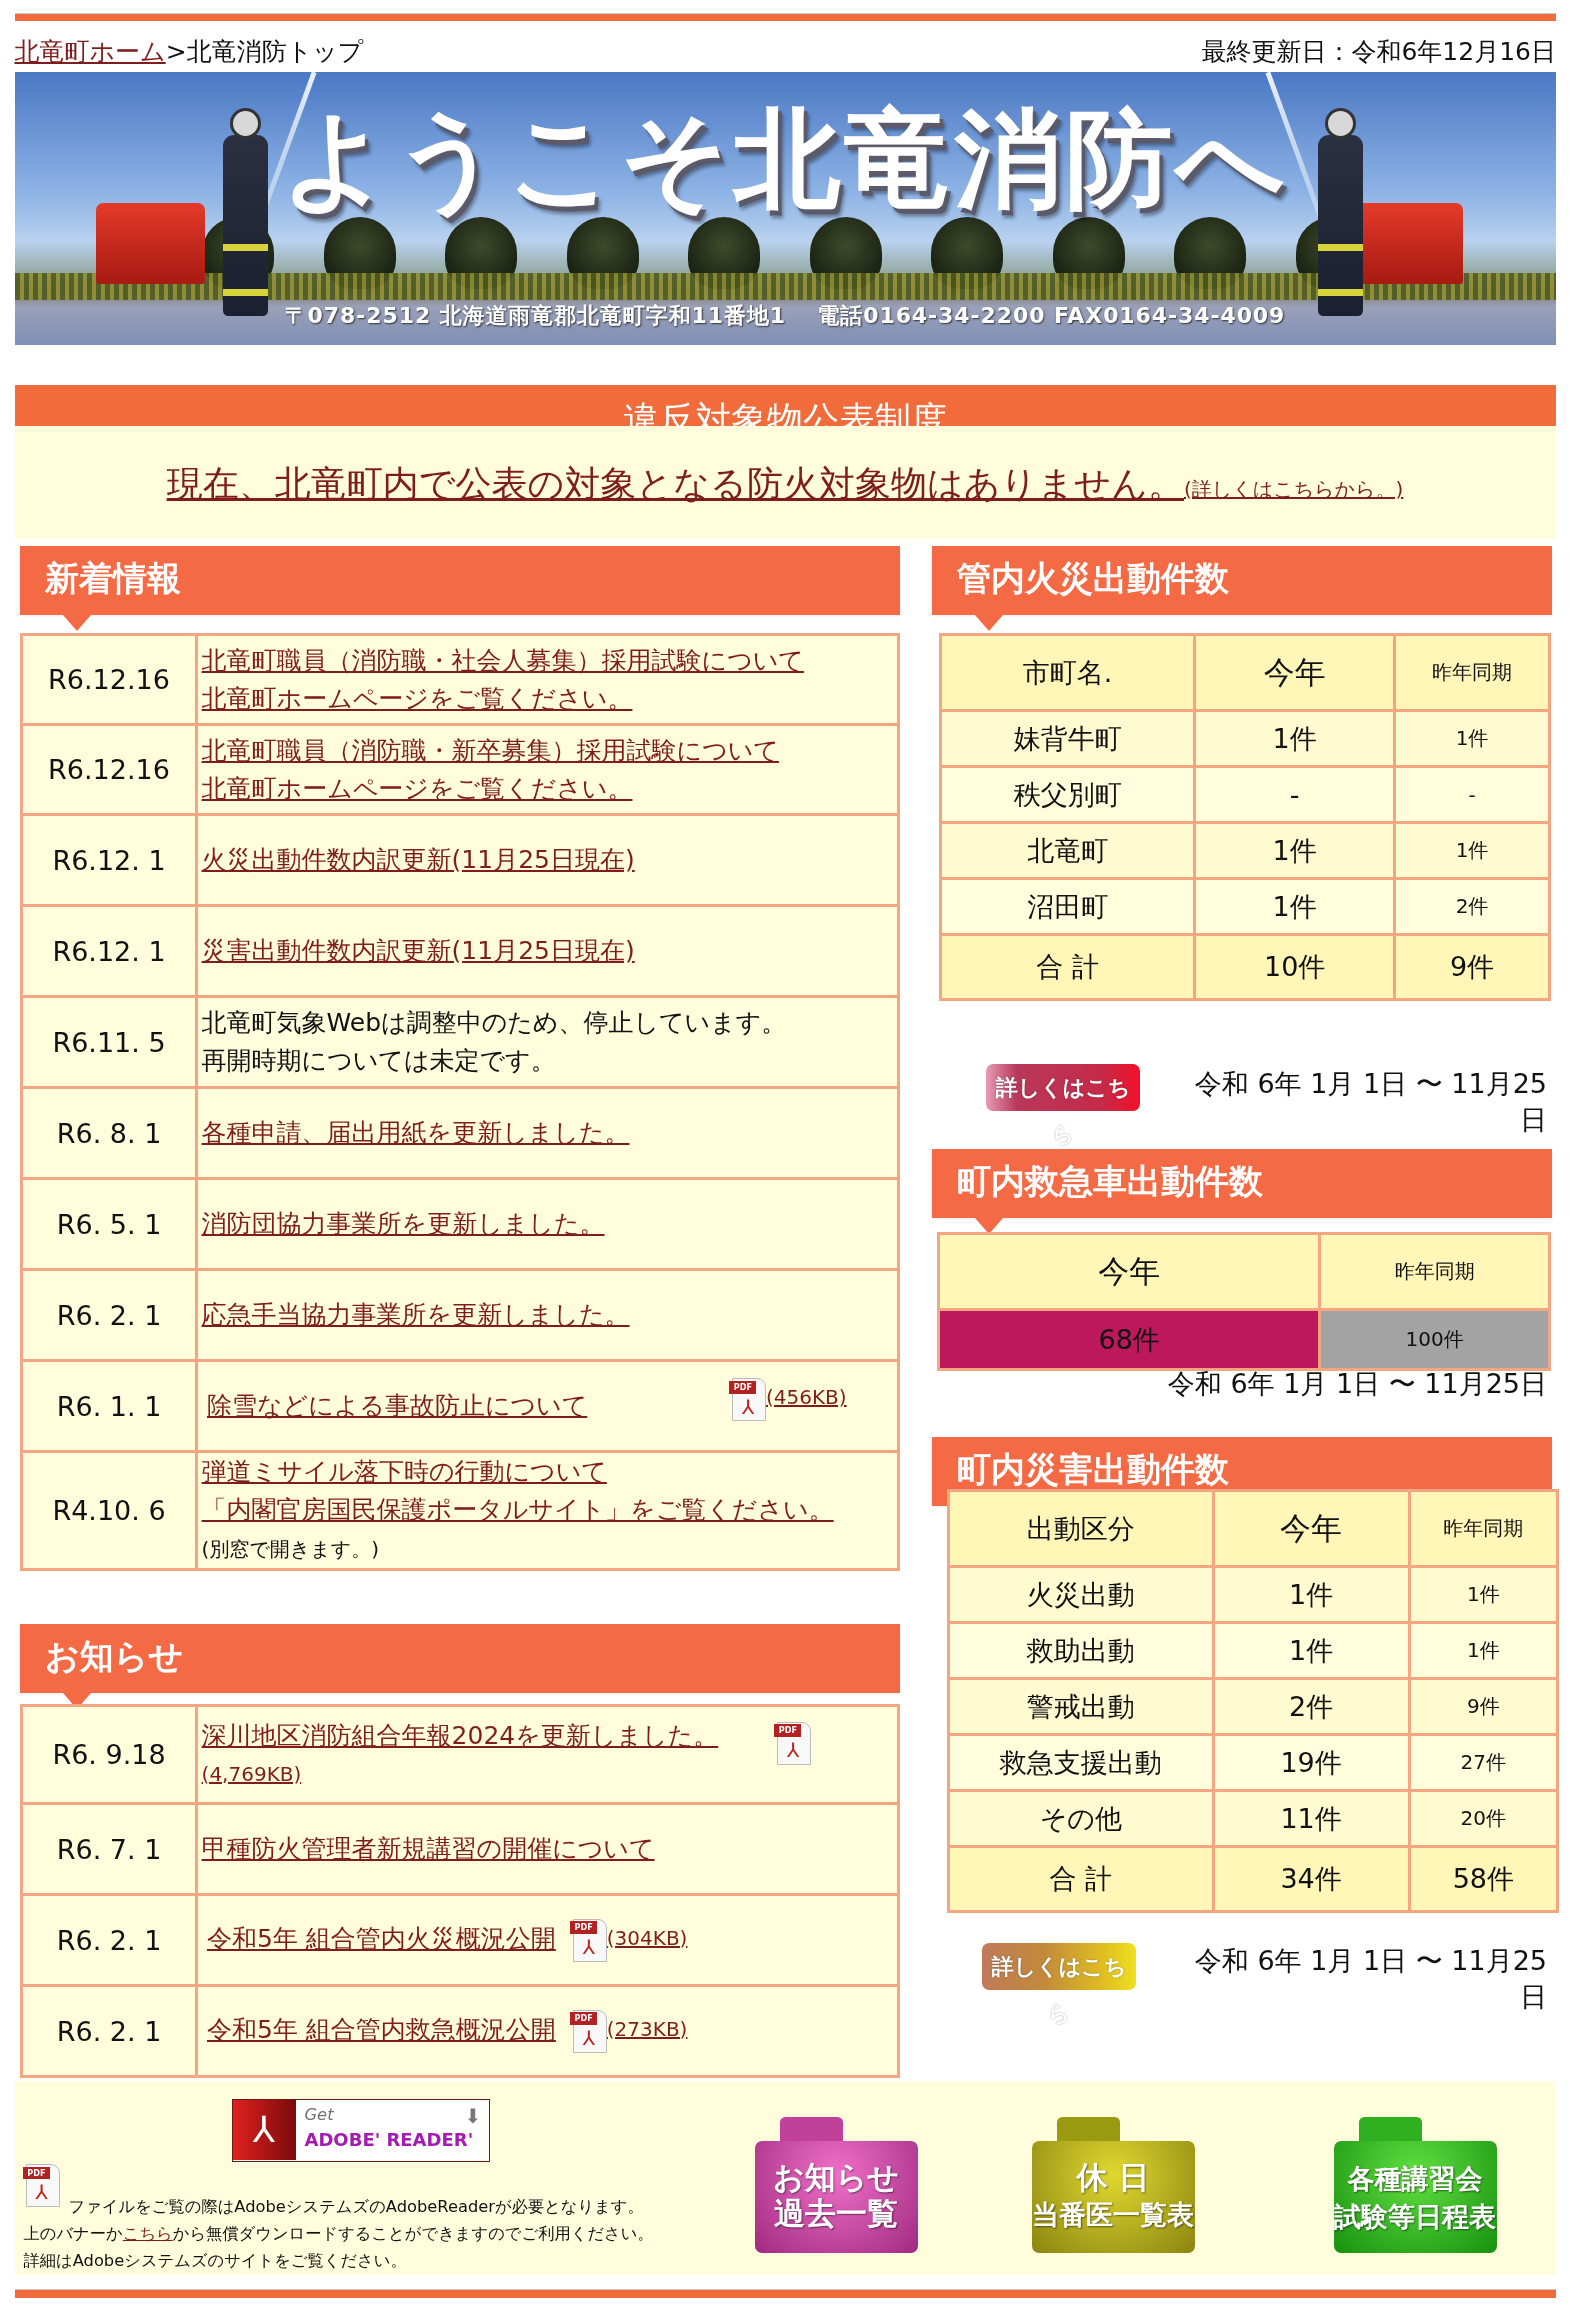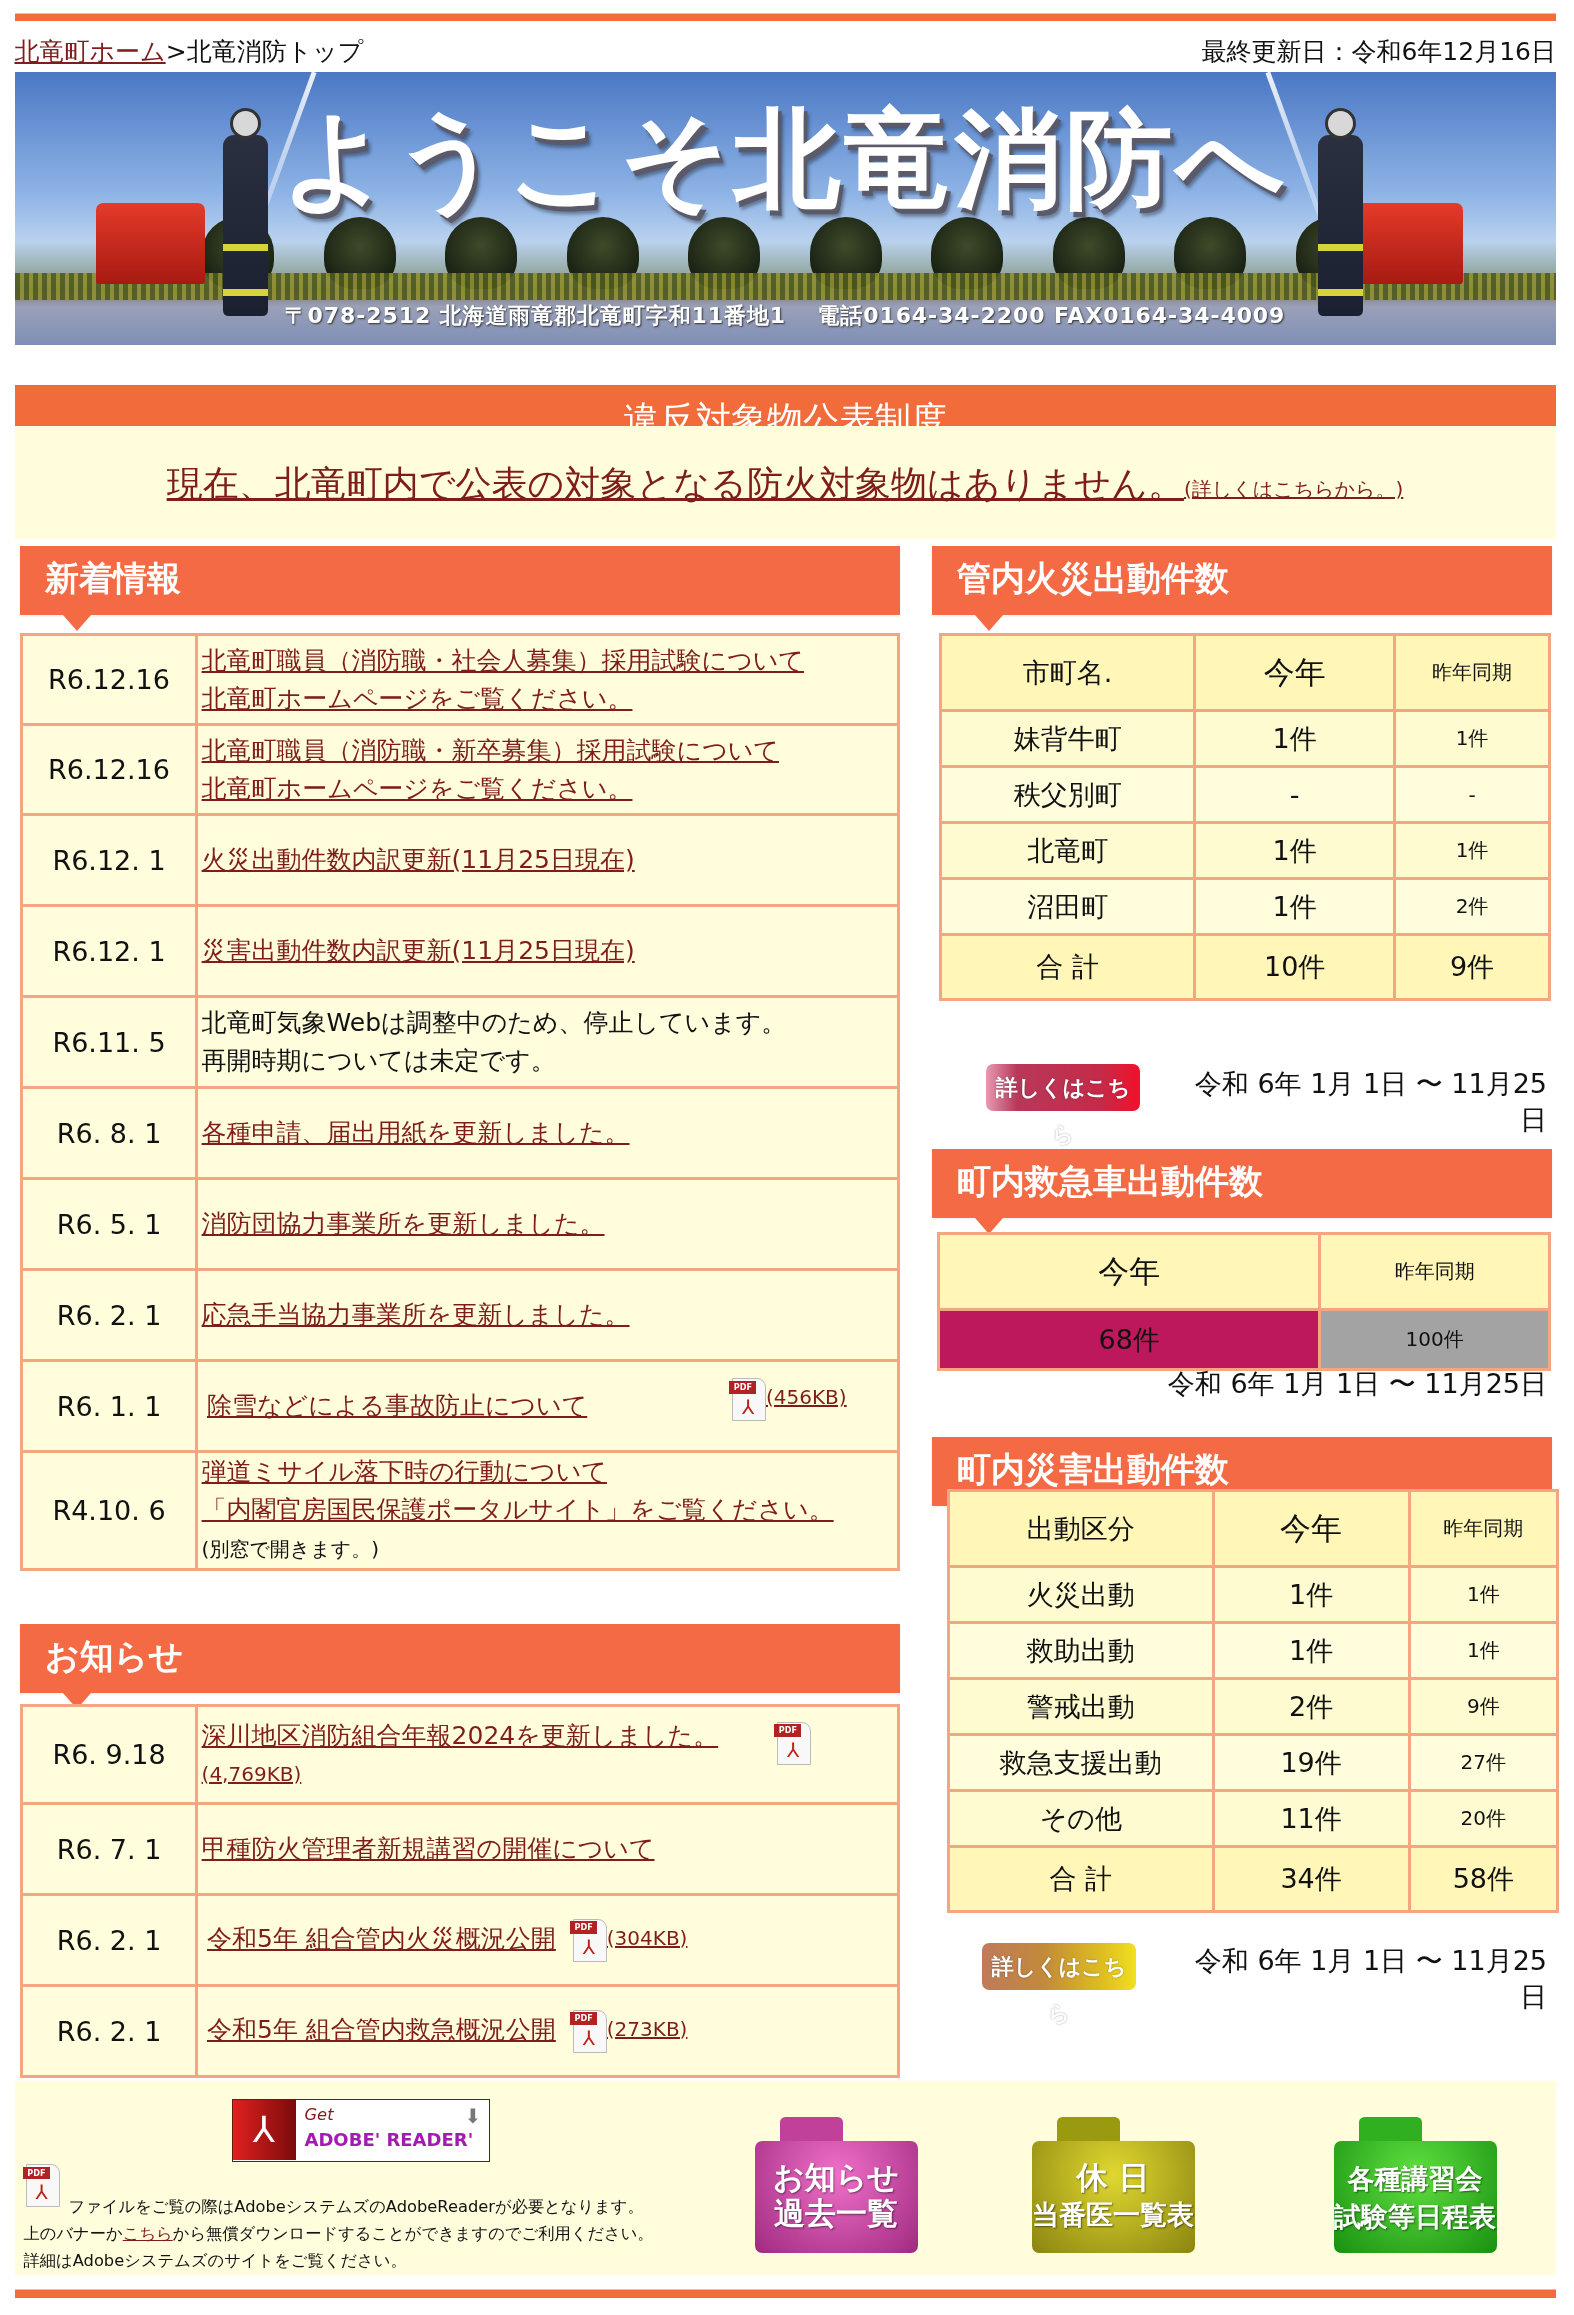--- a/index.html
+++ b/index.html
@@ -63,21 +63,21 @@
 
   .detail-btn { position: absolute; width: 154px; height: 47px; border-radius: 7.2px; color: #fff; font-size: 22px; text-align: center; line-height: 47px; font-weight: bold; text-shadow: 0 0 1.8px rgba(0,0,0,.4); }
   .detail-btn.red { background: linear-gradient(90deg, #e79ab2 0%, #b8385a 20%, #c52a48 75%, #f2102a 100%); }
   .detail-btn.gold { background: linear-gradient(90deg, #c07a5a 0%, #c28a3a 40%, #e0c020 80%, #f0e020 100%); }
   .period { position: absolute; font-size: 27px; text-align: right; line-height: 36px; }
 
   
   .footer { position: absolute; left: 14.5px; top: 2081px; width: 1541px; height: 194px; background: #fffddc; }
   .adobe { position: absolute; left: 217px; top: 18px; width: 258px; height: 63px; border: 1.8px solid #6b1a10; background: #fff; }
   .adobe .red { position: absolute; left: 0; top: 0; width: 63px; height: 60px; background: linear-gradient(90deg, #e02020, #7a0b0b); color: #fff; font-size: 36px; text-align: center; line-height: 60px; }
-  .adobe .get { position: absolute; left: 72px; top: 5.4px; font-size: 16.3px; color: #7f1d1d; font-style: italic; }
+  .adobe .get { position: absolute; left: 72px; top: 5.4px; font-size: 16.3px; color: #737373; font-style: italic; }
   .adobe .name { position: absolute; left: 72px; top: 29px; font-size: 18px; font-weight: bold; color: #a21caf; }
   .adobe .arrow { position: absolute; right: 7.2px; top: 3.6px; font-size: 20px; color: #777; }
   .foot-pdf { position: absolute; left: 11px; top: 83px; }
   .foot-text { position: absolute; left: 9px; top: 112px; font-size: 16.3px; line-height: 27px; }
   .foot-text .l1 { padding-left: 45px; }
   .folder { position: absolute; top: 36px; width: 163px; height: 136px; }
   .folder .tab { position: absolute; left: 25px; top: 0; width: 63px; height: 25px; border-radius: 5.4px 5.4px 0 0; }
   .folder .face { position: absolute; left: 0; top: 23.5px; width: 163px; height: 112px; border-radius: 7.2px; color: #fff; font-weight: bold; font-size: 31px; line-height: 36px; text-align: center; padding-top: 18px; text-shadow: 0.9px 0.9px 1.8px rgba(0,0,0,.5); }
   .folder.pink .tab { background: #c0409a; } .folder.pink .face { background: radial-gradient(circle at 50% 30%, #f070c8, #a02a80); }
   .folder.olive .tab { background: #9a9a10; } .folder.olive .face { background: radial-gradient(circle at 50% 30%, #e0d830, #8a8410); }

